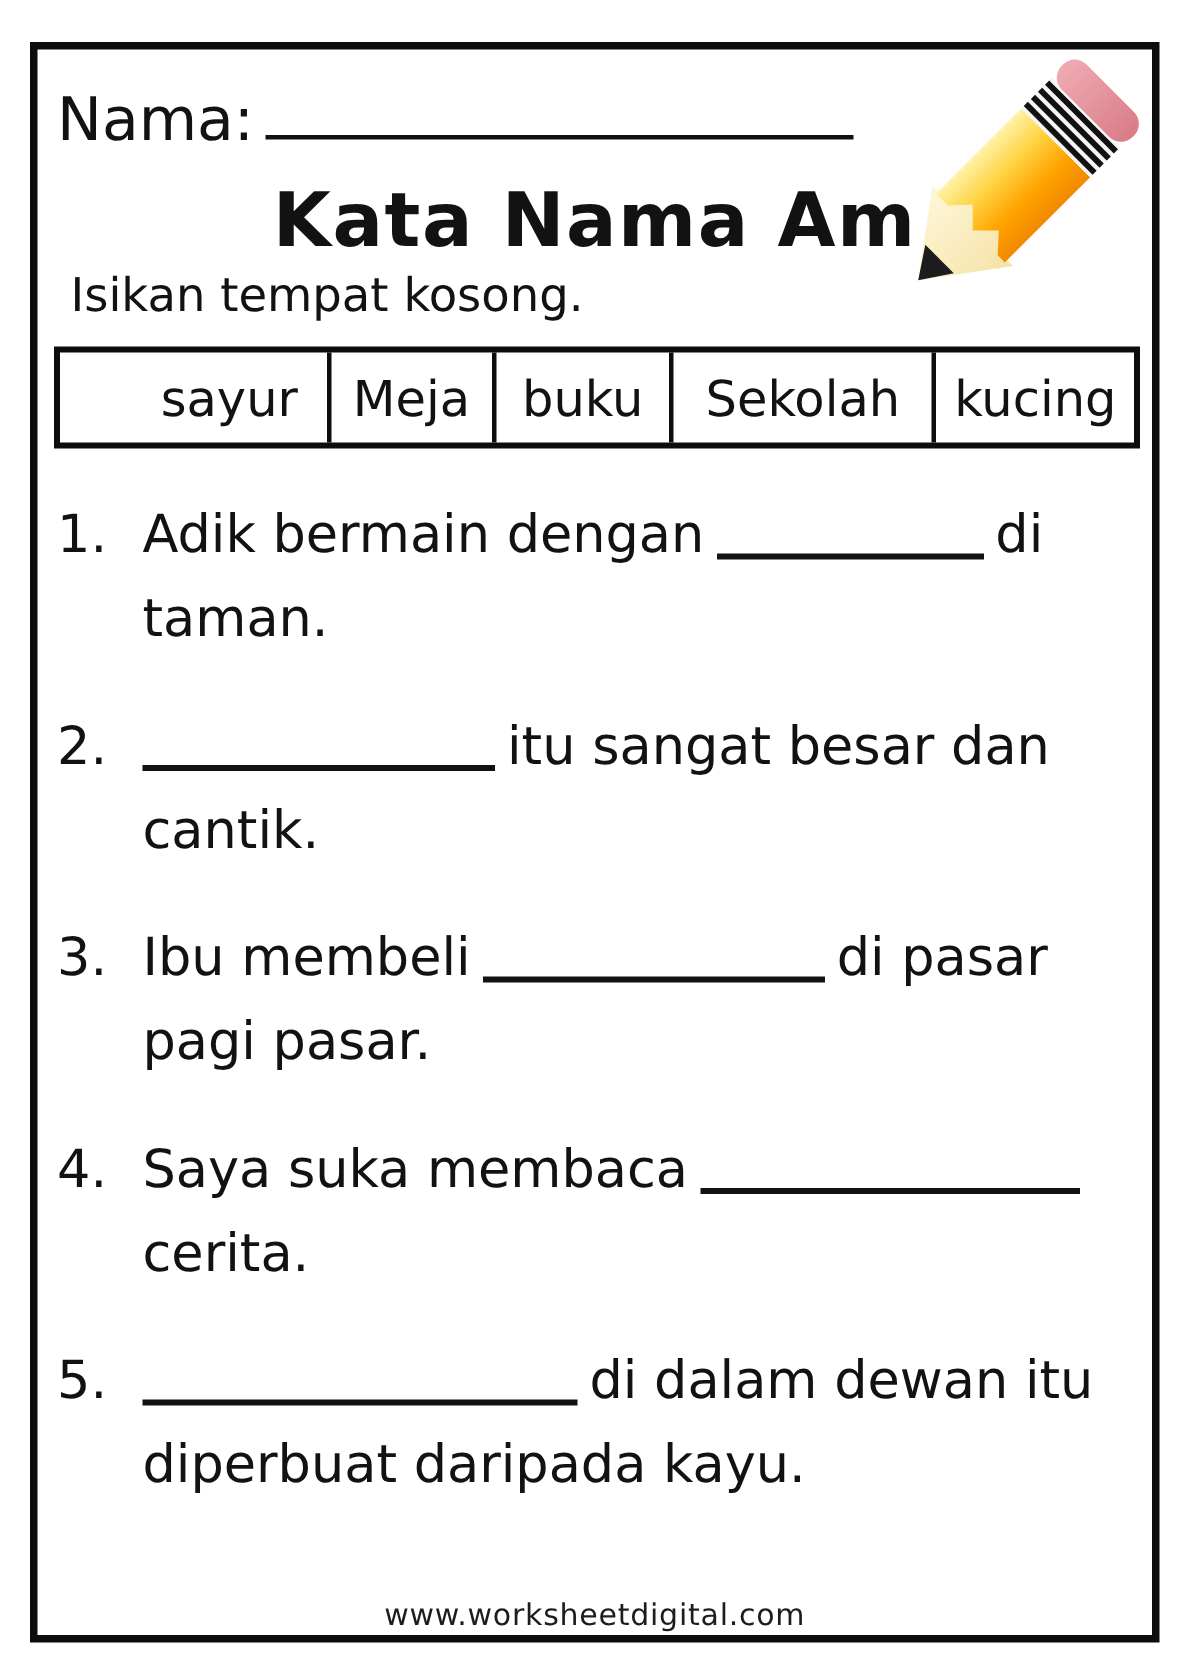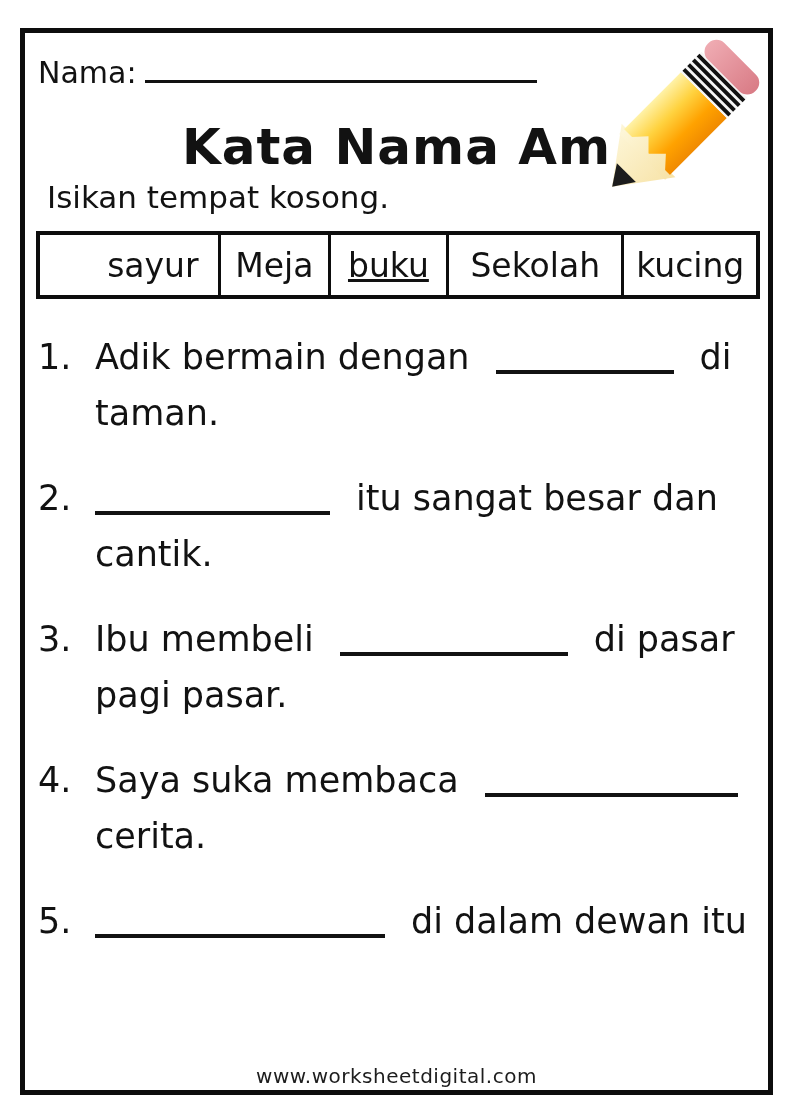--- a/index.html
+++ b/index.html
@@ -18,21 +18,21 @@
     left: 20px; top: 28px;
     width: 753px; height: 1067px;
     border: 5px solid #0d0d0d;
     background: #ffffff;
   }
 
   
   .name-row {
     position: absolute;
     left: 13px; top: 20px;
-    font-size: 30px;
+    font-size: 40px;
     white-space: nowrap;
   }
   .name-line {
     display: inline-block;
     width: 392px;
     height: 1em;
     border-bottom: 3px solid #121212;
     margin-left: 8px;
     vertical-align: baseline;
   }
@@ -87,21 +87,21 @@
     margin-bottom: 29px;
     font-size: 35px;
     line-height: 56px;
   }
   .s-num {
     flex: 0 0 57px;
     white-space: nowrap;
   }
   .s-body { flex: 1 1 auto; }
   .s-line { white-space: nowrap; }
-  .seg { margin-right: 26px; }
+  .seg { margin-right: 8px; }
   .seg:last-child { margin-right: 0; }
   .blank {
     display: inline-block;
     border-bottom: 4px solid #121212;
     height: 0.82em;
     vertical-align: baseline;
     transform: translateY(5px);
   }
 
   
@@ -158,21 +158,21 @@
           <rect x="149" y="55" width="21" height="60" rx="10" fill="url(#eraserGrad)"></rect>
         </g>
       </svg>
     </div>
 
     <div class="instruction">Isikan tempat kosong.</div>
 
     <div class="word-bank">
         <div class="wb-cell" style="flex: 143 1 0px; margin-left: 48px;">sayur</div>
         <div class="wb-cell" style="flex: 118 1 0px;">Meja</div>
-        <div class="wb-cell" style="flex: 127 1 0px; text-decoration: underline;">buku</div>
+        <div class="wb-cell" style="flex: 127 1 0px;">buku</div>
         <div class="wb-cell" style="flex: 190 1 0px;">Sekolah</div>
         <div class="wb-cell" style="flex: 145 1 0px; border-radius: 28px;">kucing</div>
       </div>
 
     <div class="sentences">
         <div class="sentence">
           <div class="s-num">1.</div>
           <div class="s-body">
             <div class="s-line"><span class="seg">Adik bermain dengan</span><span class="seg blank" style="width: 178px;"></span><span class="seg">di</span></div>
             <div class="s-line">taman.</div>
@@ -196,20 +196,21 @@
           <div class="s-num">4.</div>
           <div class="s-body">
             <div class="s-line"><span class="seg">Saya suka membaca</span><span class="seg blank" style="width: 253px;"></span></div>
             <div class="s-line">cerita.</div>
           </div>
         </div>
         <div class="sentence">
           <div class="s-num">5.</div>
           <div class="s-body">
             <div class="s-line"><span class="seg blank" style="width: 290px;"></span><span class="seg">di dalam dewan itu</span></div>
+            <div class="s-line">diperbuat daripada kayu.</div>
           </div>
         </div>
       </div>
 
     <div class="footer">www.worksheetdigital.com</div>
 
   </div>
 </div>
 
 </body></html>

